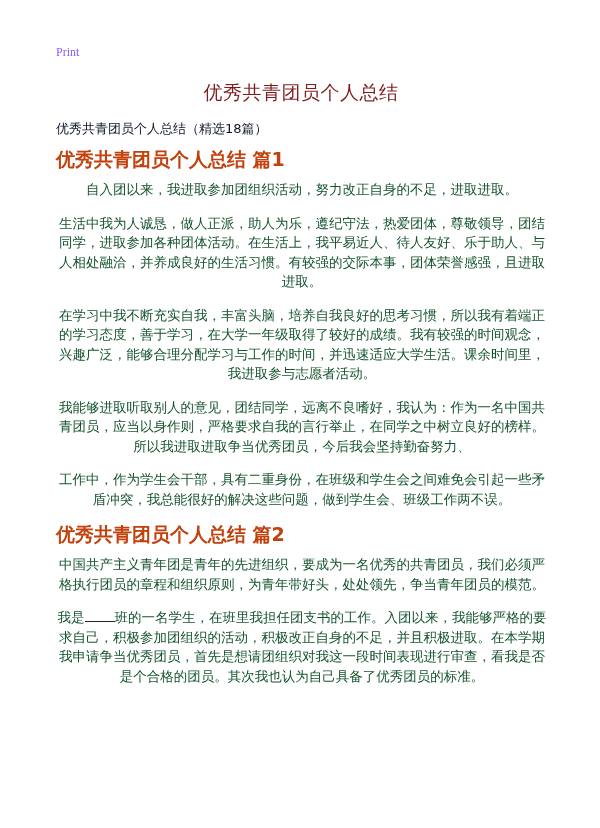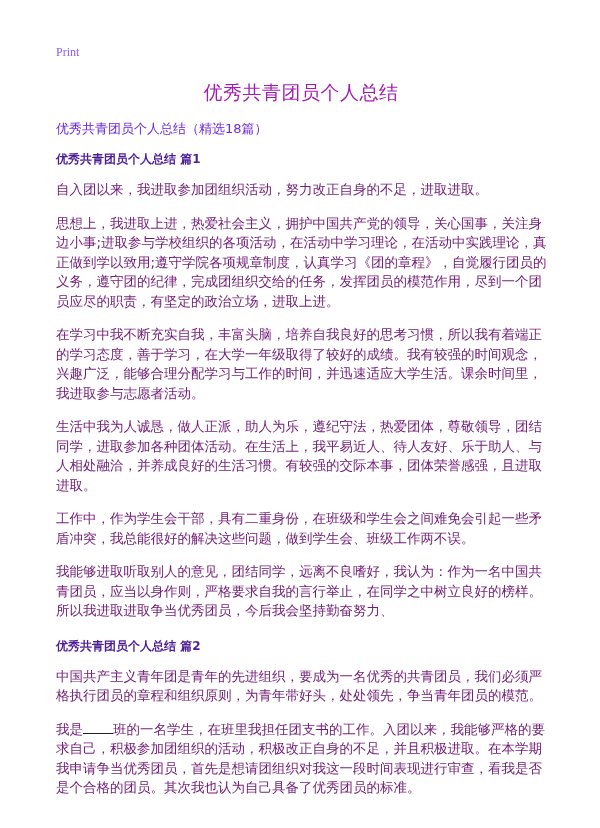--- a/index.html
+++ b/index.html
@@ -29,51 +29,51 @@
       font-size: 12px;
       color: #8b5cf6;
     }
     .doc-title {
       position: absolute;
       top: 80px;
       left: 0;
       width: 490px;
       text-align: center;
       font-size: 19px;
-      color: #a21caf;
+      color: #7f1d1d;
       margin: 0;
       font-weight: normal;
       letter-spacing: 0.5px;
     }
     .doc-subtitle {
       position: absolute;
       top: 120px;
       left: 0;
       font-size: 13px;
-      color: #6d28d9;
+      color: #0f172a;
     }
     .content {
       position: absolute;
       top: 150px;
       left: 0;
       width: 492px;
     }
     .section-heading {
-      font-size: 12px;
+      font-size: 19px;
       font-weight: bold;
-      color: #4c1d95;
+      color: #c2410c;
       margin: 0 0 12px 0;
       line-height: 18px;
     }
     .para {
       font-size: 13.5px;
       line-height: 19.5px;
       margin: 0 0 14px 0;
-      color: #701a75;
-      text-align: left;
+      color: #14532d;
+      text-align: center;
       word-break: break-all;
     }
     .blank {
       display: inline-block;
       width: 30px;
       border-bottom: 1px solid #222;
       height: 12px;
       vertical-align: baseline;
     }
     .sec2 { margin-top: 16px; }
@@ -87,25 +87,24 @@
 
   <h1 class="doc-title">优秀共青团员个人总结</h1>
 
   <div class="doc-subtitle">优秀共青团员个人总结（精选18篇）</div>
 
   <div class="content">
 
     <section>
       <h2 class="section-heading">优秀共青团员个人总结 篇1</h2>
       <p class="para">自入团以来，我进取参加团组织活动，努力改正自身的不足，进取进取。</p>
-      <p class="para">思想上，我进取上进，热爱社会主义，拥护中国共产党的领导，关心国事，关注身边小事;进取参与学校组织的各项活动，在活动中学习理论，在活动中实践理论，真正做到学以致用;遵守学院各项规章制度，认真学习《团的章程》，自觉履行团员的义务，遵守团的纪律，完成团组织交给的任务，发挥团员的模范作用，尽到一个团员应尽的职责，有坚定的政治立场，进取上进。</p>
+      <p class="para">生活中我为人诚恳，做人正派，助人为乐，遵纪守法，热爱团体，尊敬领导，团结同学，进取参加各种团体活动。在生活上，我平易近人、待人友好、乐于助人、与人相处融洽，并养成良好的生活习惯。有较强的交际本事，团体荣誉感强，且进取进取。</p>
       <p class="para">在学习中我不断充实自我，丰富头脑，培养自我良好的思考习惯，所以我有着端正的学习态度，善于学习，在大学一年级取得了较好的成绩。我有较强的时间观念，兴趣广泛，能够合理分配学习与工作的时间，并迅速适应大学生活。课余时间里，我进取参与志愿者活动。</p>
-      <p class="para">生活中我为人诚恳，做人正派，助人为乐，遵纪守法，热爱团体，尊敬领导，团结同学，进取参加各种团体活动。在生活上，我平易近人、待人友好、乐于助人、与人相处融洽，并养成良好的生活习惯。有较强的交际本事，团体荣誉感强，且进取进取。</p>
+      <p class="para">我能够进取听取别人的意见，团结同学，远离不良嗜好，我认为：作为一名中国共青团员，应当以身作则，严格要求自我的言行举止，在同学之中树立良好的榜样。所以我进取进取争当优秀团员，今后我会坚持勤奋努力、</p>
       <p class="para">工作中，作为学生会干部，具有二重身份，在班级和学生会之间难免会引起一些矛盾冲突，我总能很好的解决这些问题，做到学生会、班级工作两不误。</p>
-      <p class="para">我能够进取听取别人的意见，团结同学，远离不良嗜好，我认为：作为一名中国共青团员，应当以身作则，严格要求自我的言行举止，在同学之中树立良好的榜样。所以我进取进取争当优秀团员，今后我会坚持勤奋努力、</p>
     </section>
 
     <section class="sec2">
       <h2 class="section-heading">优秀共青团员个人总结 篇2</h2>
       <p class="para">中国共产主义青年团是青年的先进组织，要成为一名优秀的共青团员，我们必须严格执行团员的章程和组织原则，为青年带好头，处处领先，争当青年团员的模范。</p>
       <p class="para"><span>我是</span><span class="blank"></span><span>班的一名学生，在班里我担任团支书的工作。入团以来，我能够严格的要求自己，积极参加团组织的活动，积极改正自身的不足，并且积极进取。在本学期我申请争当优秀团员，首先是想请团组织对我这一段时间表现进行审查，看我是否是个合格的团员。其次我也认为自己具备了优秀团员的标准。</span></p>
     </section>
 
   </div>
 </div>

